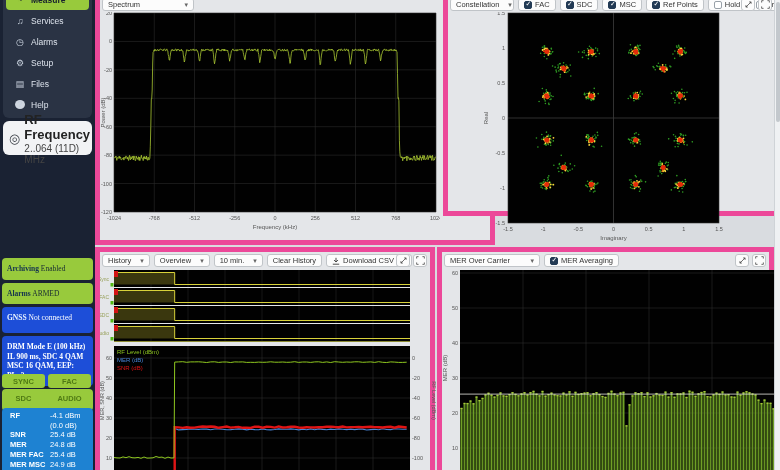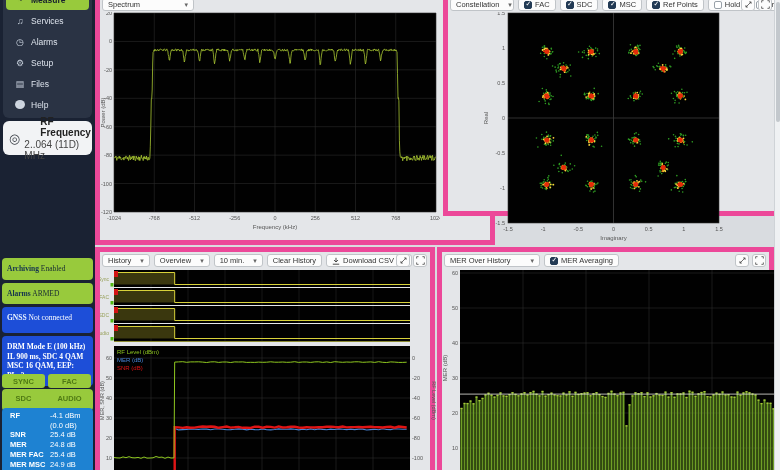--- a/index.html
+++ b/index.html
@@ -11,21 +11,21 @@
   .mi{height:21px;display:flex;align-items:center;gap:6px;padding:0 0 0 9px;margin:0 3px;
       color:#dde3ec;font-size:8.5px;border-radius:4px;cursor:pointer;}
   .mi .ic{width:10px;text-align:center;font-size:9px;color:#c7d0dc;}
   .mi.active{background:#98ca3c;color:#17202e;font-weight:bold;}
   .mi.active .ic{color:#17202e;}
   .ic-help{display:inline-block;width:9px;height:9px;background:#cfd6e0;color:#222b3a;border-radius:50%;
       font-size:7px;line-height:9.5px;text-align:center;font-weight:bold;}
   #rfcard{position:absolute;left:3px;top:121px;width:89px;height:34px;background:#f2f3f5;border-radius:6px;
       display:flex;align-items:center;gap:4px;padding:0;box-sizing:border-box;}
   #rfcard .rfic{font-size:13px;color:#3a3f46;margin-left:6px;}
-  .rf-t{font-size:10px;font-weight:bold;color:#222;margin-left:16px;}
+  .rf-t{font-size:13px;font-weight:bold;color:#222;}
   .rf-v{font-size:10px;color:#444;margin-top:1px;}
   #badges{position:absolute;left:2px;top:258px;width:91px;}
   .badge{border-radius:4px;margin-bottom:3px;padding:6px 5px;font-size:7.5px;line-height:9.5px;box-sizing:border-box;font-family:Liberation Serif, serif;}
   .badge.g{background:#98ca3c;color:#182a33;}
   .badge.g b{color:#14324f;}
   .badge.b{background:#1d4ed8;color:#fff;}
   .badge.b b{color:#eaf4ff;}
   #badge-gnss{min-height:26px;}
   #badge-drm{min-height:36px;font-weight:600;}
   #sbtns{position:absolute;left:2px;top:374px;width:91px;display:flex;flex-wrap:wrap;gap:3px;}
@@ -1458,21 +1458,21 @@
             <path d="M74.68,207 L74.68,159.2 L78.68,159.4 L82.68,159.9 L86.68,159.3 L90.68,159.8 L94.68,159.6 L98.68,158.9 L102.68,158.5 L106.68,158.7 L110.68,158.5 L114.68,158.8 L118.68,159.8 L122.68,159.1 L126.68,158.5 L130.68,159.6 L134.68,159.3 L138.68,158.9 L142.68,159.8 L146.68,159.6 L150.68,160.0 L154.68,158.7 L158.68,158.8 L162.68,159.7 L166.68,158.8 L170.68,158.9 L174.68,159.6 L178.68,158.4 L182.68,159.5 L186.68,159.2 L190.68,158.8 L194.68,158.8 L198.68,159.5 L202.68,159.7 L206.68,159.3 L210.68,159.4 L214.68,159.5 L218.68,159.1 L222.68,159.3 L226.68,158.7 L230.68,158.6 L234.68,159.0 L238.68,159.2 L242.68,158.5 L246.68,159.4 L250.68,159.1 L254.68,159.1 L258.68,159.0 L262.68,159.2 L266.68,159.0 L270.68,158.8 L274.68,159.1 L278.68,159.2 L282.68,159.5 L286.68,159.0 L290.68,158.8 L294.68,159.7 L298.68,158.5 L302.68,159.0 L306.68,159.5" fill="none" stroke="#e01414" stroke-width="2.4"></path>
             <path d="M14,189.5 L17,189.9 L20,190.0 L23,188.9 L26,189.7 L29,188.7 L32,189.7 L35,189.9 L38,189.4 L41,190.3 L44,189.0 L47,190.1 L50,190.0 L53,189.8 L56,188.5 L59,189.4 L62,189.1 L65,190.3 L68,189.1 L71,190.0 L74,189.9 L74.68,94.1 L78.68,93.9 L82.68,93.7 L86.68,94.3 L90.68,93.9 L94.68,93.9 L98.68,93.8 L102.68,94.1 L106.68,94.5 L110.68,93.9 L114.68,93.8 L118.68,94.4 L122.68,94.0 L126.68,94.0 L130.68,94.5 L134.68,93.9 L138.68,94.0 L142.68,93.9 L146.68,94.4 L150.68,94.3 L154.68,94.4 L158.68,94.1 L162.68,94.3 L166.68,94.2 L170.68,93.8 L174.68,94.2 L178.68,94.2 L182.68,94.0 L186.68,94.3 L190.68,94.2 L194.68,93.7 L198.68,94.4 L202.68,94.0 L206.68,94.0 L210.68,94.4 L214.68,93.9 L218.68,93.8 L222.68,94.4 L226.68,93.9 L230.68,94.5 L234.68,93.7 L238.68,94.0 L242.68,94.3 L246.68,94.0 L250.68,94.2 L254.68,93.8 L258.68,93.8 L262.68,94.3 L266.68,94.1 L270.68,93.9 L274.68,94.4 L278.68,93.7 L282.68,94.3 L286.68,94.5 L290.68,93.9 L294.68,94.1 L298.68,94.4 L302.68,94.4 L306.68,94.2" fill="none" stroke="#8fc820" stroke-width="1"></path>
           </svg>
       </div>
     </section>
 
     <section class="panel" id="p-br">
       <div class="tb full">
         <div class="tbrow">
           <div class="wbtn sel" style="width:96px">
-            <span>MER Over History</span>
+            <span>MER Over Carrier</span>
           </div>
           <div class="wbtn">
             <span class="cb on"></span>
             <span>MER Averaging</span>
           </div>
         </div>
         <div class="iconbtn ib1">
           <svg width="9" height="9" viewBox="0 0 14 14">
               <path d="M3 11L11 3M3 11v-3M3 11h3M11 3v3M11 3H8"></path>
             </svg>

